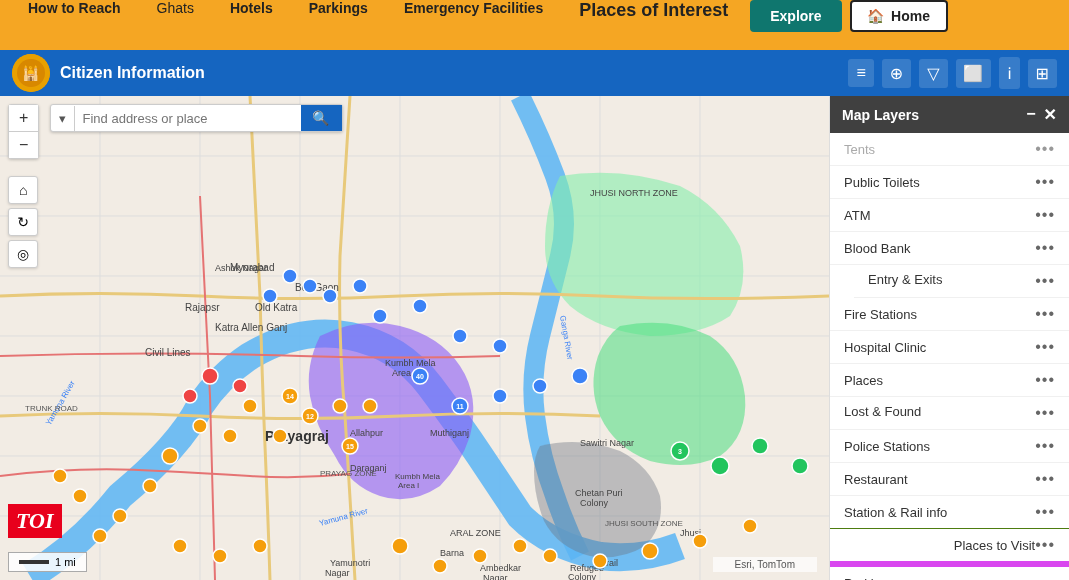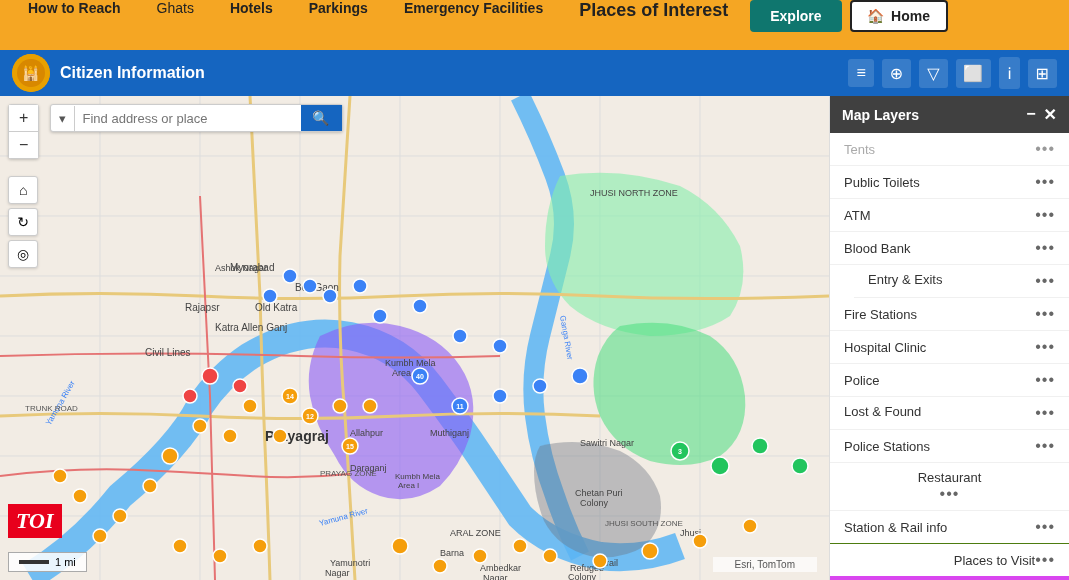--- a/index.html
+++ b/index.html
@@ -248,32 +248,32 @@
     </div>
     <div style="display:flex; align-items:center; justify-content:space-between; padding:7px 14px; border-bottom:1px solid #f0f0f0; font-size:13px; color:#333;">
       <span>Fire Stations</span>
       <span style="color:#666; font-size:16px; cursor:pointer; letter-spacing:1px;">•••</span>
     </div>
     <div style="display:flex; align-items:center; justify-content:space-between; padding:7px 14px; border-bottom:1px solid #f0f0f0; font-size:13px; color:#333;">
       <span>Hospital Clinic</span>
       <span style="color:#666; font-size:16px; cursor:pointer; letter-spacing:1px;">•••</span>
     </div>
     <div style="display:flex; align-items:center; justify-content:space-between; padding:7px 14px; border-bottom:1px solid #f0f0f0; font-size:13px; color:#333;">
-      <span>Police</span>
+      <span>Places</span>
       <span style="color:#666; font-size:16px; cursor:pointer; letter-spacing:1px;">•••</span>
     </div>
     <div style="display:flex; align-items:flex-start; justify-content:space-between; padding:7px 14px; border-bottom:1px solid #f0f0f0; font-size:13px; color:#333;">
       <span>Lost &amp; Found</span>
       <span style="color:#666; font-size:16px; cursor:pointer; letter-spacing:1px;">•••</span>
     </div>
     <div style="display:flex; align-items:center; justify-content:space-between; padding:7px 14px; border-bottom:1px solid #f0f0f0; font-size:13px; color:#333;">
       <span>Police Stations</span>
       <span style="color:#666; font-size:16px; cursor:pointer; letter-spacing:1px;">•••</span>
     </div>
-    <div style="display:flex; align-items:center; justify-content:space-between; padding:7px 14px; border-bottom:1px solid #f0f0f0; font-size:13px; color:#333;flex-direction:column;">
+    <div style="display:flex; align-items:center; justify-content:space-between; padding:7px 14px; border-bottom:1px solid #f0f0f0; font-size:13px; color:#333;">
       <span>Restaurant</span>
       <span style="color:#666; font-size:16px; cursor:pointer; letter-spacing:1px;">•••</span>
     </div>
     <div style="display:flex; align-items:center; justify-content:space-between; padding:7px 14px; border-bottom:1px solid #4d7c0f; font-size:13px; color:#333;">
       <span>Station &amp; Rail info</span>
       <span style="color:#666; font-size:16px; cursor:pointer; letter-spacing:1px;">•••</span>
     </div>
     <div style="display:flex; align-items:center; justify-content:flex-end; padding:7px 14px; border-bottom:6px solid #d946ef; font-size:13px; color:#333;">
       <span>Places to Visit</span>
       <span style="color:#666; font-size:16px; cursor:pointer; letter-spacing:1px;">•••</span>

